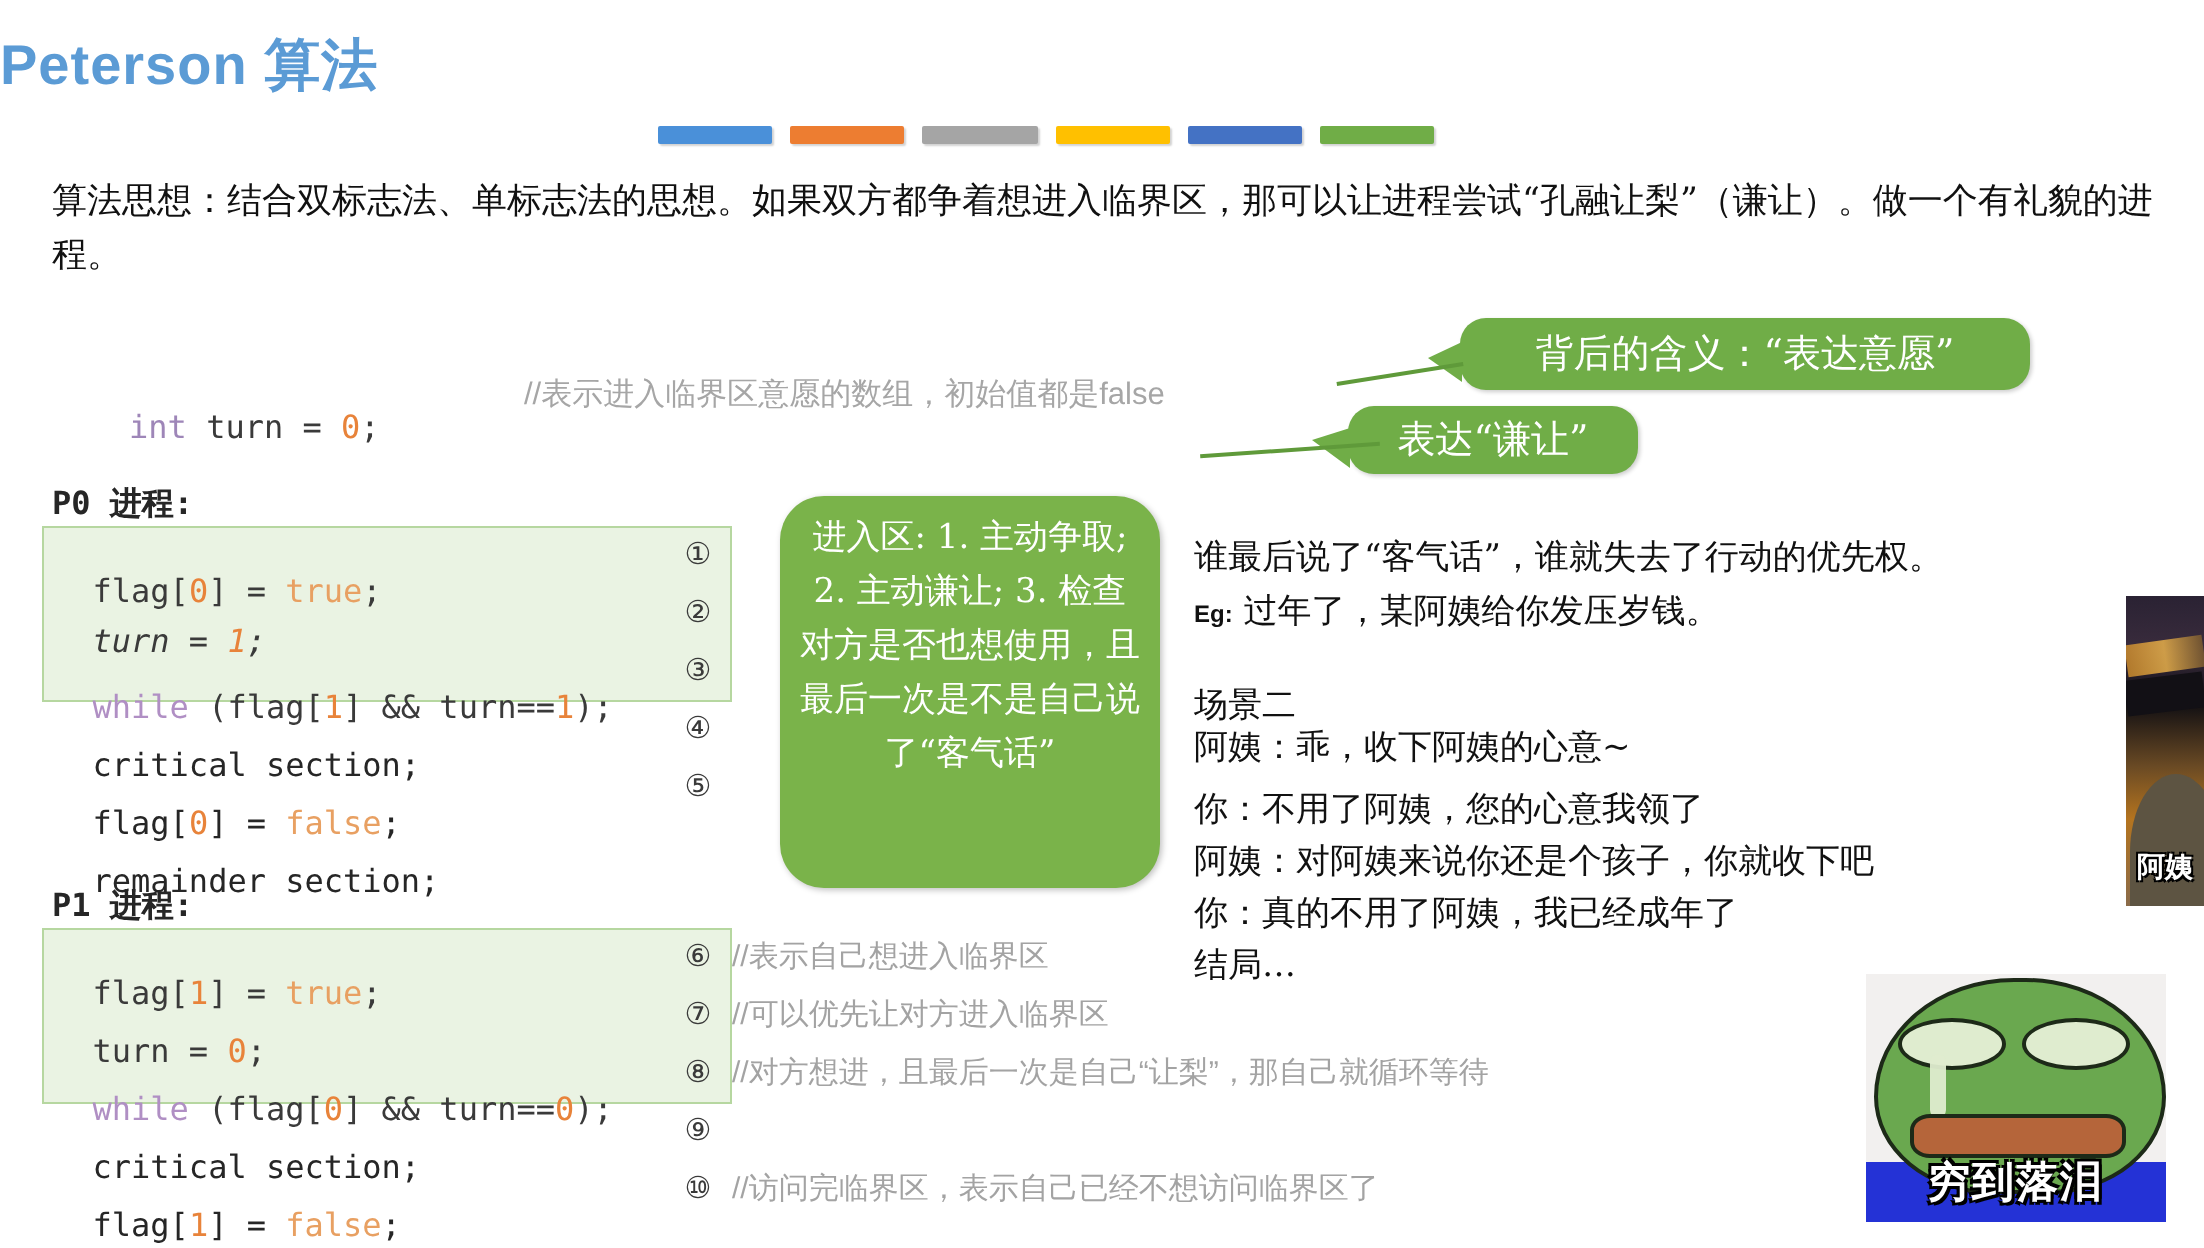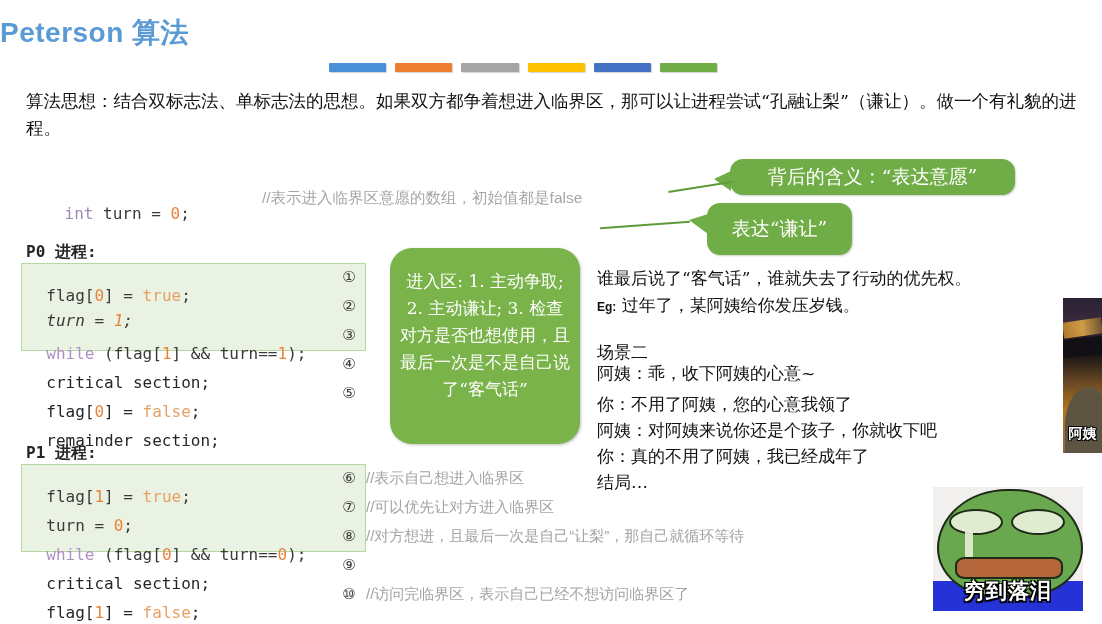--- a/index.html
+++ b/index.html
@@ -142,21 +142,21 @@
     width: 190px;
     height: 196px;
     background: #7AB34A;
     border-radius: 22px;
     box-shadow: 1px 1px 3px rgba(0,0,0,0.25);
     color: #ffffff;
     font-family: "DejaVu Serif", "Liberation Serif", serif;
     font-size: 17px;
     line-height: 27px;
     text-align: center;
-    padding: 20px 10px;
+    padding: 8px 10px;
     box-sizing: border-box;
   }
 
   
   .rt {
     position: absolute;
     font-family: "DejaVu Serif", "Liberation Serif", serif;
     font-size: 17px;
     color: #111;
     white-space: nowrap;
@@ -297,21 +297,21 @@
 
 <div id="decl-comments">
   <div class="cmt">//表示进入临界区意愿的数组，初始值都是false</div>
 </div>
 
 <div class="bubble" style="left:730px; top:159px; width:285px; height:36px;">
   <span>背后的含义：“表达意愿”</span>
   <span class="tail" style="left:-16px; top:12px; border-top:8px solid transparent; border-bottom:12px solid transparent; border-right:17px solid #70AD47;"></span>
 </div>
 
-<div class="bubble" style="left:707px; top:203px; width:145px; height:52px;">
+<div class="bubble" style="left:674px; top:203px; width:145px; height:34px;">
   <span>表达“谦让”</span>
   <span class="tail" style="left:-18px; top:11px; border-top:6px solid transparent; border-bottom:14px solid transparent; border-right:19px solid #70AD47;"></span>
 </div>
 
 <div style="position:absolute;left:668px;top:186px;width:64px;height:2px;background:#5f9a3a;transform:rotate(-9deg);"></div>
 <div style="position:absolute;left:600px;top:224px;width:90px;height:2px;background:#5f9a3a;transform:rotate(-4deg);"></div>
 
 <div class="proc-label" style="left:26px; top:242px;">P0 进程:</div>
 
 <div class="hl-box" style="left:21px; top:263px; width:345px; height:88px;"></div>

